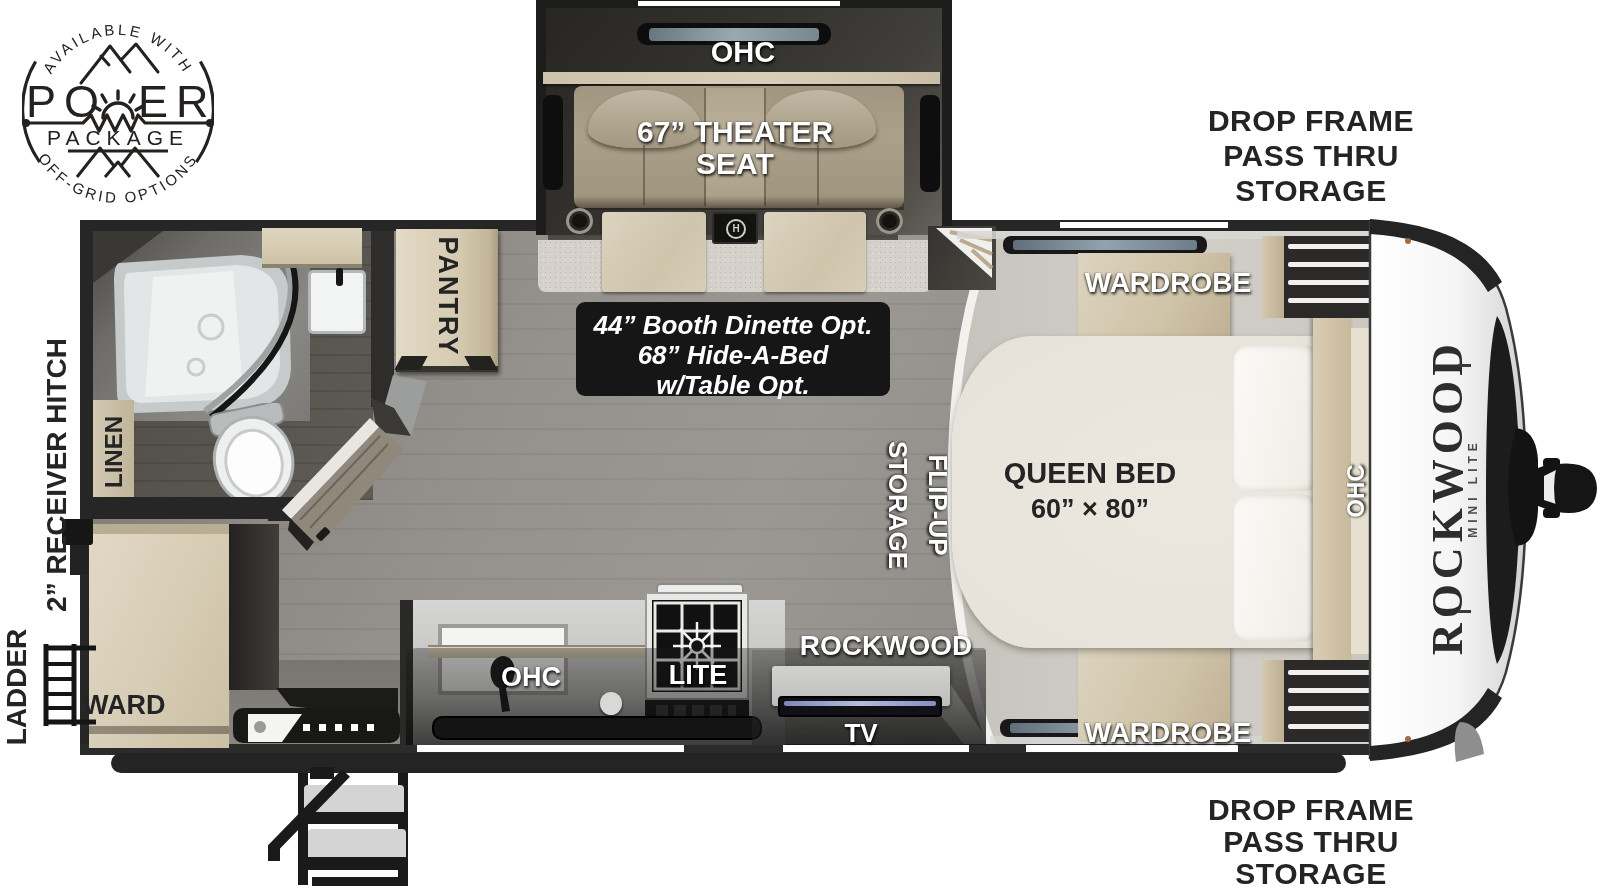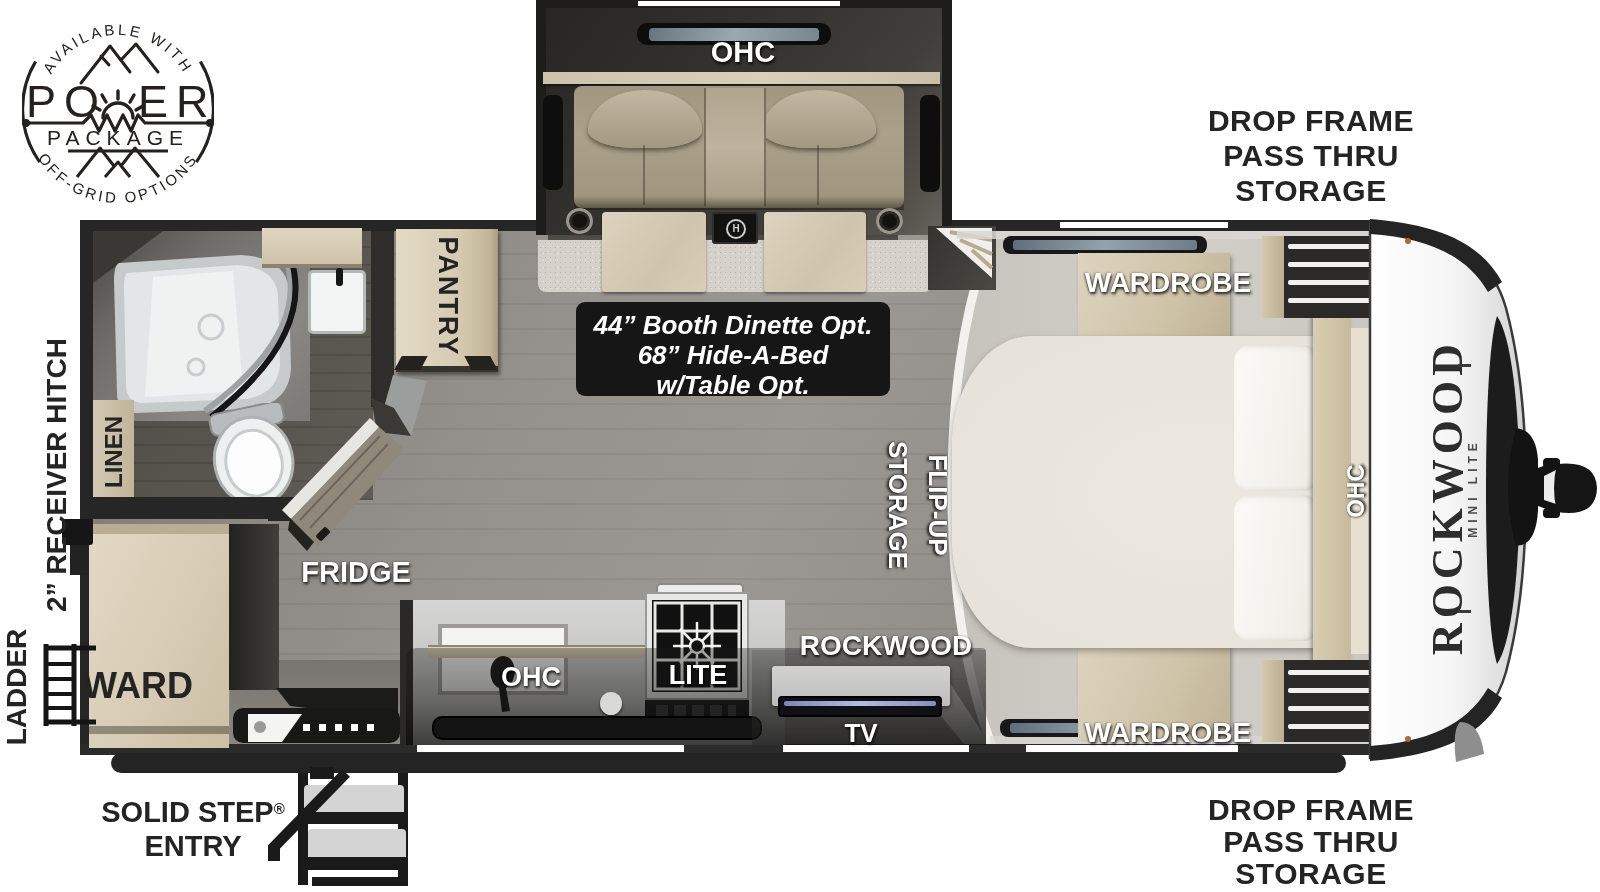--- a/index.html
+++ b/index.html
@@ -434,52 +434,52 @@
   </text>
   <text font-size="15" letter-spacing="3" font-family="Liberation Sans" font-weight="normal" fill="#24211f">
     <textPath href="#arcBot" startOffset="50%" text-anchor="middle">OFF-GRID OPTIONS</textPath>
   </text>
 </svg>
 
 <div class="lbl bl" style="left:1150px;top:103px;width:322px;text-align:center;font-size:30px;line-height:35px;letter-spacing:.5px;">DROP FRAME<br>PASS THRU<br>STORAGE</div>
 
 <div class="lbl bl" style="left:1150px;top:794px;width:322px;text-align:center;font-size:30px;line-height:32px;letter-spacing:.5px;">DROP FRAME<br>PASS THRU<br>STORAGE</div>
 
-<div class="lbl bl" style="left:60px;top:792px;width:266px;text-align:center;font-size:29px;line-height:34px;">SOLID STEP<span style="font-size:15px;vertical-align:8px;">®</span><br>ENTRY</div>
 
 
 <div class="lbl bl vup" style="left:-108px;top:461px;width:330px;text-align:center;font-size:28px;">2” RECEIVER HITCH</div>
 
 <div class="lbl bl vup" style="left:-58px;top:673px;width:150px;text-align:center;font-size:28px;">LADDER</div>
 
 <div class="lbl wl" style="left:643px;top:38px;width:200px;text-align:center;font-size:29px;">OHC</div>
 
+<div class="lbl wl" style="left:585px;top:116px;width:300px;text-align:center;font-size:30px;line-height:32px;">67” THEATER<br>SEAT</div>
 
 <div class="lbl bl vdn" style="left:322px;top:283px;width:250px;text-align:center;font-size:27px;letter-spacing:2px;">PANTRY</div>
 
 <div class="lbl bl vup" style="left:44px;top:440px;width:140px;text-align:center;font-size:24px;">LINEN</div>
 
-<div class="lbl wl" style="left:256px;top:558px;width:200px;text-align:center;font-size:29px;">FRIDGE</div>
-
-<div class="lbl bl" style="left:83px;top:668px;width:100px;font-size:36px;">WARD</div>
+
+<div class="lbl bl" style="left:83px;top:692px;width:100px;font-size:27px;">WARD</div>
 
 <div class="lbl wl" style="left:431px;top:664px;width:200px;text-align:center;font-size:27px;">OHC</div>
 
 <div class="lbl wl" style="left:598px;top:662px;width:200px;text-align:center;font-size:27px;">LITE</div>
 
 <div class="lbl wl" style="left:786px;top:632px;width:200px;text-align:center;font-size:28px;">ROCKWOOD</div>
 
 <div class="lbl wl" style="left:811px;top:720px;width:100px;text-align:center;font-size:26px;">TV</div>
 
 <div class="lbl wl vdn" style="left:840px;top:465px;width:156px;text-align:center;font-size:26px;line-height:40px;">FLIP-UP<br>STORAGE</div>
 
 <div class="abs" style="left:576px;top:302px;width:314px;height:94px;border-radius:9px;background:#161616;
   color:#fff;font-family:'Liberation Sans';font-weight:bold;font-style:italic;font-size:26px;
   text-align:center;line-height:30px;padding-top:8px;box-sizing:border-box;">44” Booth Dinette Opt.<br>68” Hide-A-Bed<br>w/Table Opt.</div>
 
+<div class="lbl bl" style="left:940px;top:456px;width:300px;text-align:center;font-size:29px;line-height:35px;">QUEEN BED<br><span style="font-size:27px;">60” × 80”</span></div>
 
 <div class="lbl wl" style="left:1018px;top:269px;width:300px;text-align:center;font-size:28px;">WARDROBE</div>
 
 <div class="lbl wl" style="left:1018px;top:719px;width:300px;text-align:center;font-size:28px;">WARDROBE</div>
 
 <div class="lbl wl vup" style="left:1306px;top:479px;width:100px;text-align:center;font-size:24px;">OHC</div>
 
 </div>
 
 </body></html>

